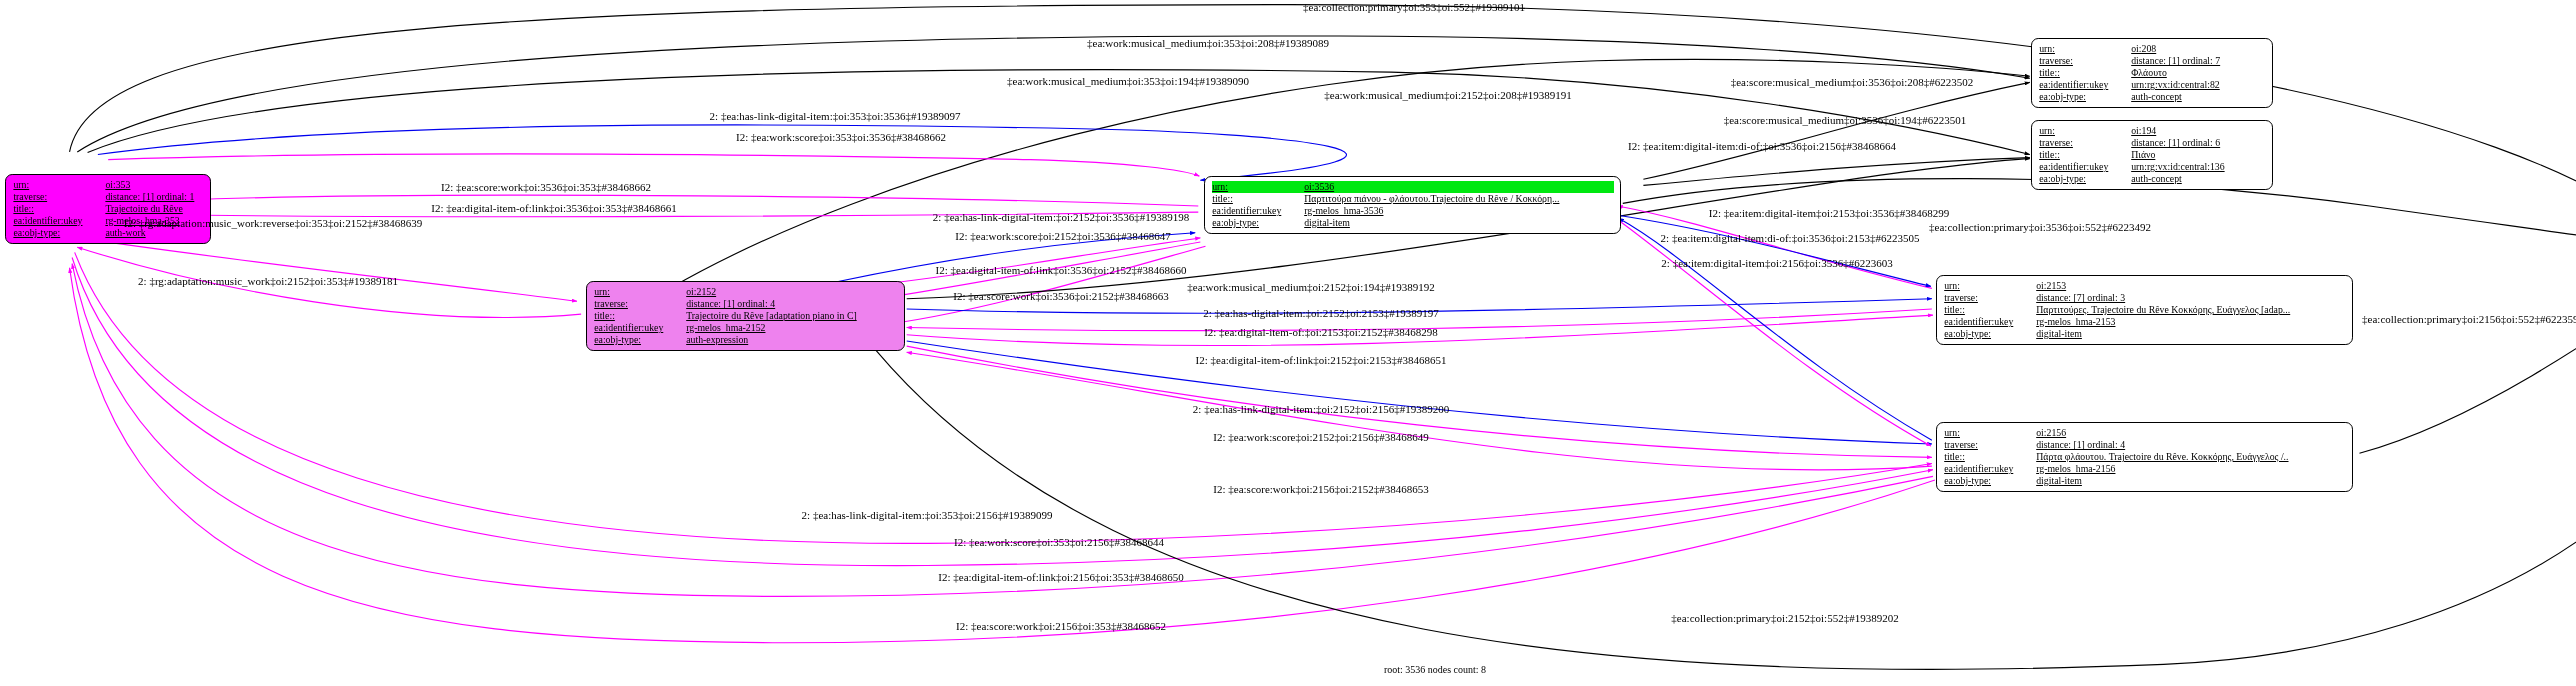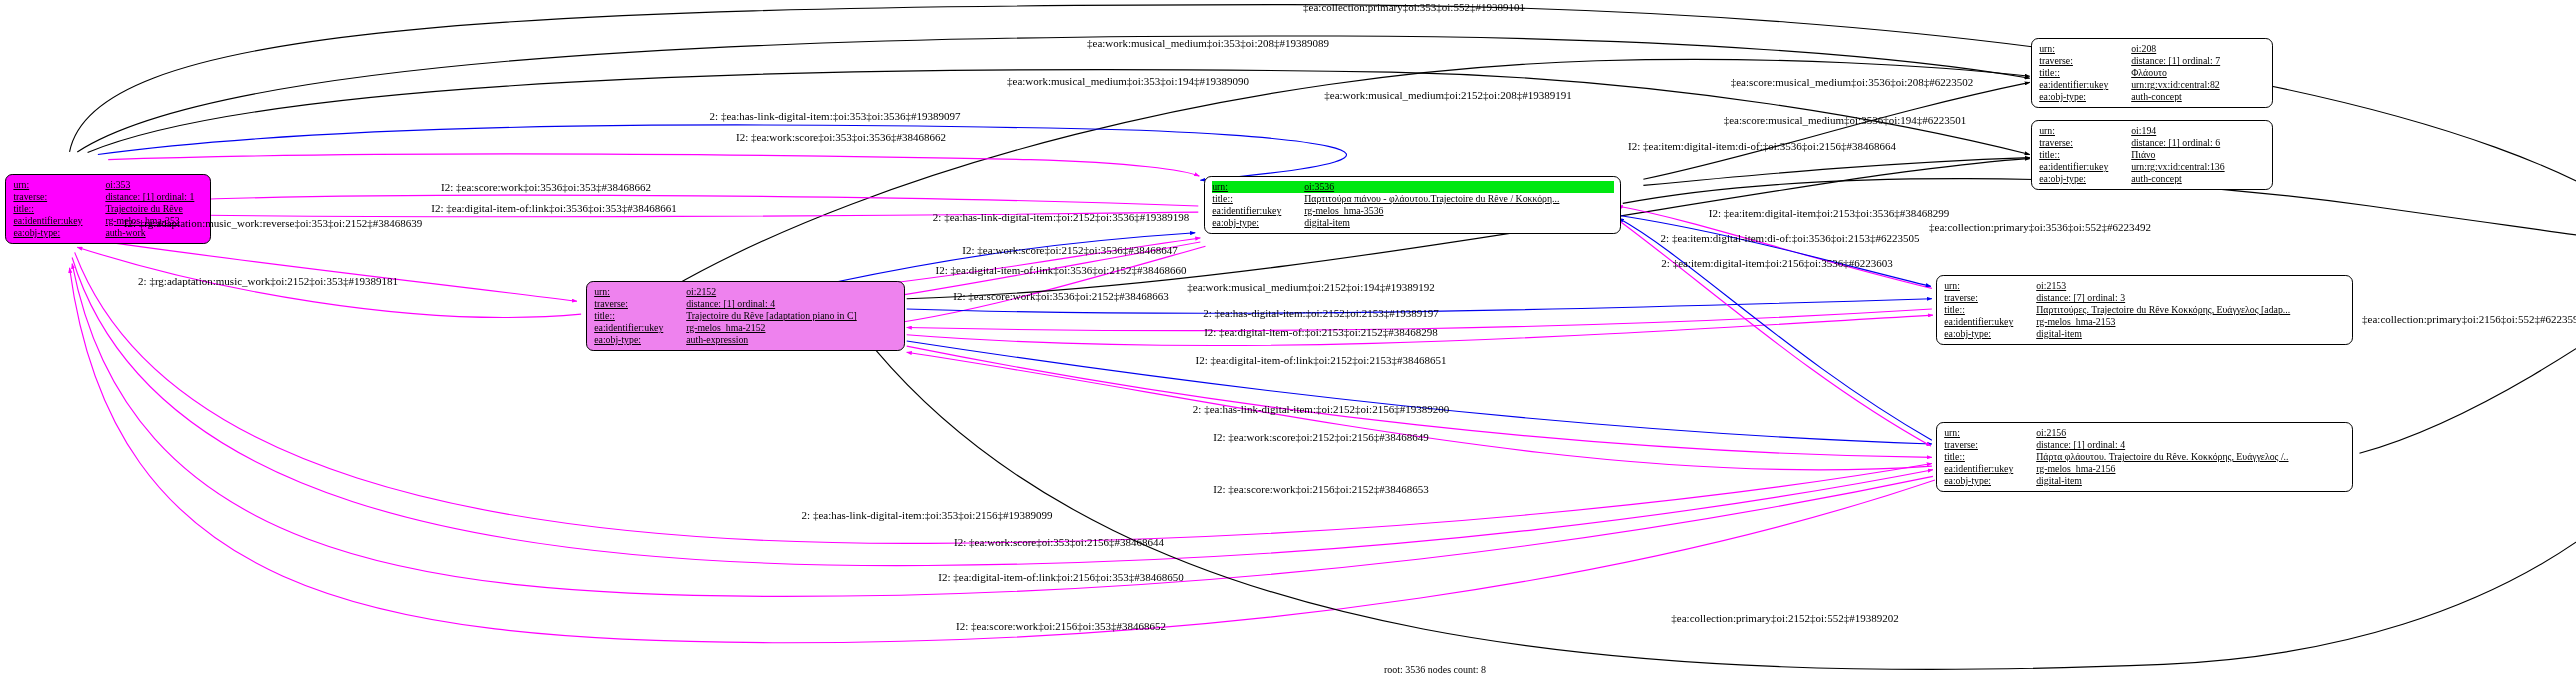--- a/index.html
+++ b/index.html
@@ -334,21 +334,21 @@
 
   <div class="elabel c" style="left:835px; top:111px;">2: ‡ea:has-link-digital-item:‡oi:353‡oi:3536‡#19389097</div>
   <div class="elabel c" style="left:835px; top:132px;margin-left:6px;">I2: ‡ea:work:score‡oi:353‡oi:3536‡#38468662</div>
   <div class="elabel c" style="left:546px; top:182px;">I2: ‡ea:score:work‡oi:3536‡oi:353‡#38468662</div>
   <div class="elabel c" style="left:554px; top:203px;">I2: ‡ea:digital-item-of:link‡oi:3536‡oi:353‡#38468661</div>
 
   <div class="elabel c" style="left:273px; top:218px;">I2: ‡rg:adaptation:music_work:reverse‡oi:353‡oi:2152‡#38468639</div>
   <div class="elabel c" style="left:268px; top:276px;">2: ‡rg:adaptation:music_work‡oi:2152‡oi:353‡#19389181</div>
 
   <div class="elabel c" style="left:1061px; top:212px;">2: ‡ea:has-link-digital-item:‡oi:2152‡oi:3536‡#19389198</div>
-  <div class="elabel c" style="left:1063px; top:245px;margin-left:7px;">I2: ‡ea:work:score‡oi:2152‡oi:3536‡#38468647</div>
+  <div class="elabel c" style="left:1063px; top:231px;">I2: ‡ea:work:score‡oi:2152‡oi:3536‡#38468647</div>
   <div class="elabel c" style="left:1061px; top:265px;">I2: ‡ea:digital-item-of:link‡oi:3536‡oi:2152‡#38468660</div>
   <div class="elabel c" style="left:1061px; top:291px;">I2: ‡ea:score:work‡oi:3536‡oi:2152‡#38468663</div>
 
   <div class="elabel c" style="left:1311px; top:282px;">‡ea:work:musical_medium‡oi:2152‡oi:194‡#19389192</div>
   <div class="elabel c" style="left:1321px; top:308px;">2: ‡ea:has-digital-item:‡oi:2152‡oi:2153‡#19389197</div>
   <div class="elabel c" style="left:1321px; top:327px;">I2: ‡ea:digital-item-of:‡oi:2153‡oi:2152‡#38468298</div>
   <div class="elabel c" style="left:1321px; top:355px;">I2: ‡ea:digital-item-of:link‡oi:2152‡oi:2153‡#38468651</div>
 
   <div class="elabel c" style="left:1321px; top:404px;">2: ‡ea:has-link-digital-item:‡oi:2152‡oi:2156‡#19389200</div>
   <div class="elabel c" style="left:1321px; top:432px;">I2: ‡ea:work:score‡oi:2152‡oi:2156‡#38468649</div>

